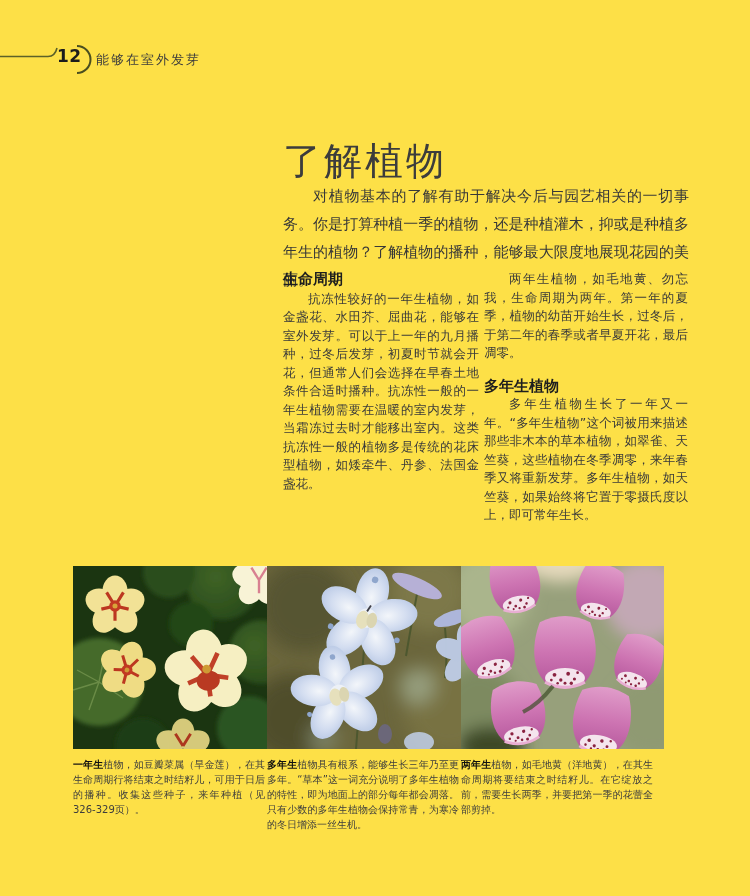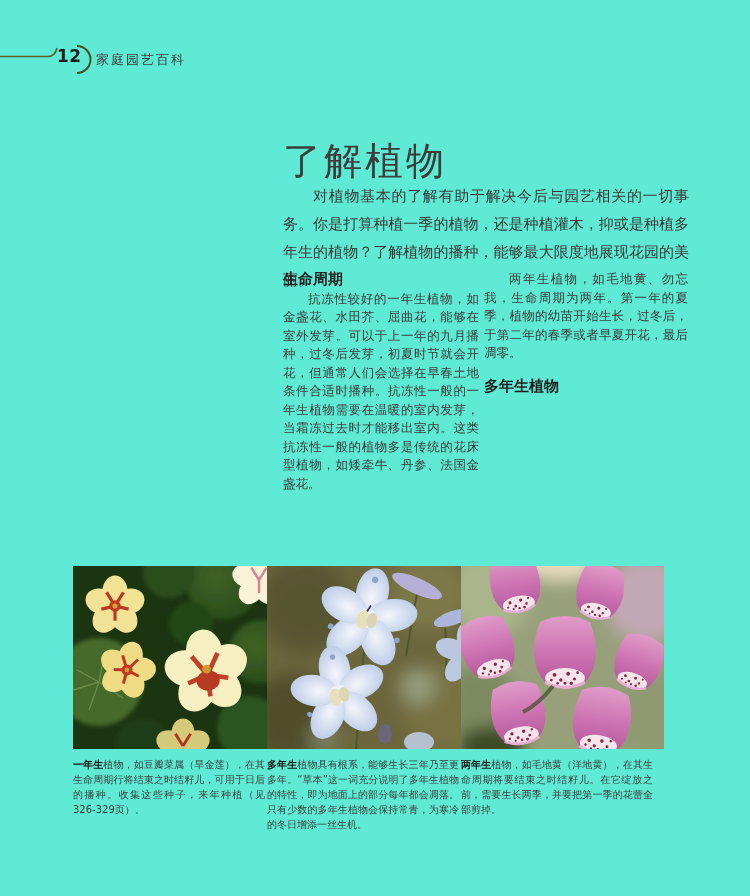--- a/index.html
+++ b/index.html
@@ -1,18 +1,18 @@
 <!DOCTYPE html>
 <html><head>
 <meta charset="utf-8">
 <style>
   * { margin:0; padding:0; box-sizing:border-box; }
   html,body { background:#ffffff; }
   .page {
-    position:relative; width:750px; height:896px; background:#5eead4;
+    position:relative; width:750px; height:896px; background:#fde047;
     font-family:"DejaVu Sans","Liberation Sans",sans-serif;
     color:#3a3a3a; overflow:hidden;
   }
   
   .header-rule { position:absolute; left:0; top:42px; }
   .page-number {
     position:absolute; left:57px; top:46px;
     font-size:17px; font-weight:bold; color:#1c1c1c; letter-spacing:.5px;
   }
   .book-title {
@@ -58,33 +58,34 @@
 </head>
 <body>
 
 <div class="page">
 
   <svg class="header-rule" width="94" height="36" viewBox="0 0 94 36">
     <path d="M0,14.5 H48 Q55,14.5 57,6" fill="none" stroke="#5c6128" stroke-width="1.6"></path>
     <path d="M77,4 a13.5,13.5 0 0 1 0,27" fill="none" stroke="#4a4e1f" stroke-width="2"></path>
   </svg>
   <span class="page-number">12</span>
-  <span class="book-title">家庭园艺百科</span>
+  <span class="book-title">能够在室外发芽</span>
 
   <h1 class="article-title">了解植物</h1>
   <p class="intro">对植物基本的了解有助于解决今后与园艺相关的一切事务。你是打算种植一季的植物，还是种植灌木，抑或是种植多年生的植物？了解植物的播种，能够最大限度地展现花园的美丽。</p>
 
   <section class="col col-left">
     <h2>生命周期</h2>
     <p>抗冻性较好的一年生植物，如金盏花、水田芥、屈曲花，能够在室外发芽。可以于上一年的九月播种，过冬后发芽，初夏时节就会开花，但通常人们会选择在早春土地条件合适时播种。抗冻性一般的一年生植物需要在温暖的室内发芽，当霜冻过去时才能移出室内。这类抗冻性一般的植物多是传统的花床型植物，如矮牵牛、丹参、法国金盏花。</p>
   </section>
 
   <section class="col col-right">
     <p>两年生植物，如毛地黄、勿忘我，生命周期为两年。第一年的夏季，植物的幼苗开始生长，过冬后，于第二年的春季或者早夏开花，最后凋零。</p>
     <h2>多年生植物</h2>
+    <p>多年生植物生长了一年又一年。“多年生植物”这个词被用来描述那些非木本的草本植物，如翠雀、天竺葵，这些植物在冬季凋零，来年春季又将重新发芽。多年生植物，如天竺葵，如果始终将它置于零摄氏度以上，即可常年生长。</p>
   </section>
 
   <div class="figures">
 
     <figure>
       <svg class="photo" viewBox="0 0 203 183" preserveAspectRatio="none">
         <defs>
           <filter id="b2">
               <feGaussianBlur stdDeviation="2"></feGaussianBlur>
             </filter>

